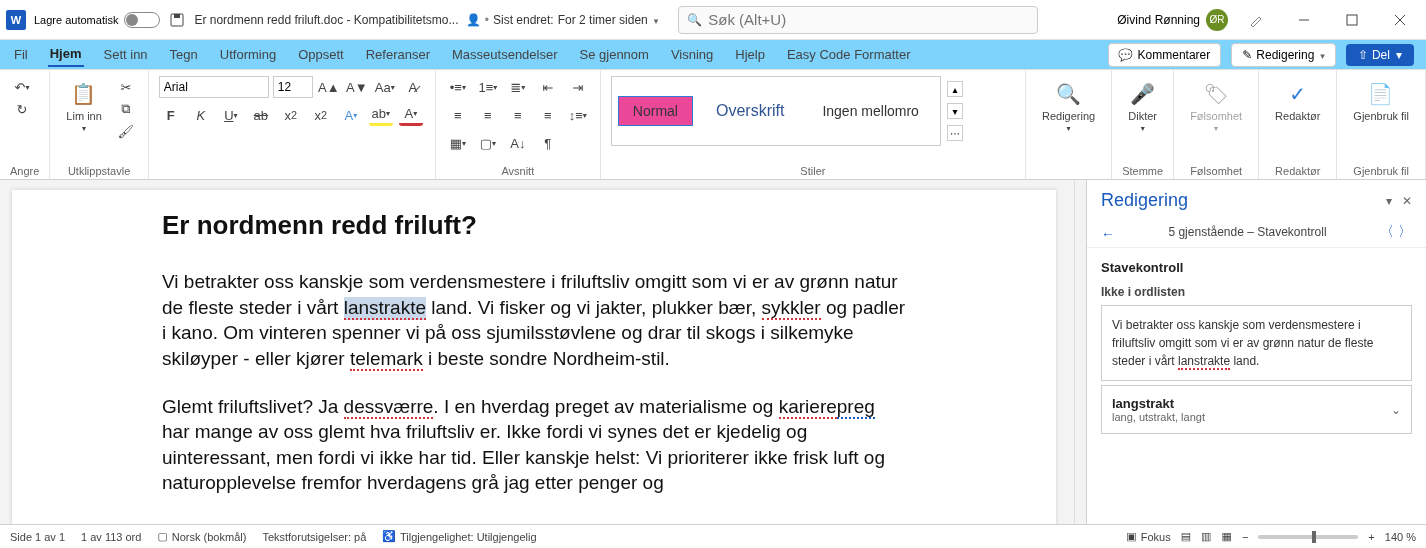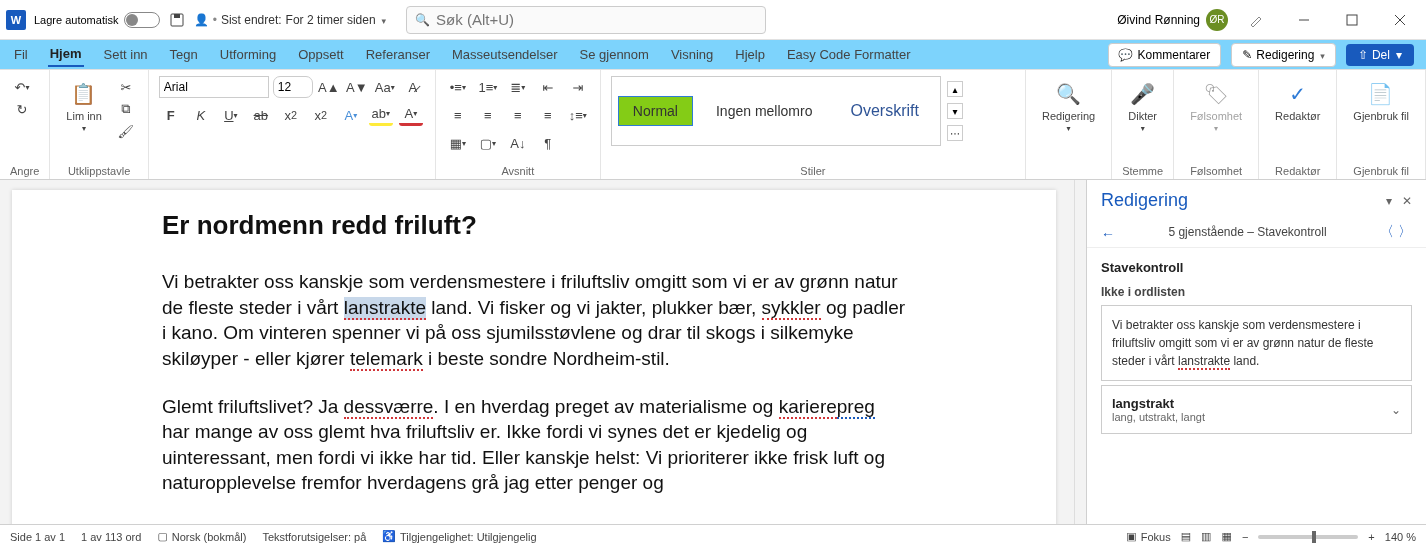--- a/index.html
+++ b/index.html
@@ -27,24 +27,24 @@
 .ribbon { height: 110px; background: #fff; display: flex; border-bottom: 1px solid #d0d0d0; }
 .group { border-right: 1px solid #e5e5e5; padding: 6px 10px 2px; display: flex; flex-direction: column; justify-content: space-between; }
 .group-row { display: flex; gap: 6px; align-items: center; }
 .group-label { font-size: 11px; color: #666; text-align: center; margin-top: 2px; position: relative; }
 .rb-btn { width: 24px; height: 22px; display: flex; align-items: center; justify-content: center; border-radius: 3px; color: #444; cursor: pointer; font-size: 13px; }
 .big-btn { display: flex; flex-direction: column; align-items: center; gap: 2px; padding: 4px 6px; cursor: pointer; font-size: 11px; color: #444; }
 .big-btn .ico { width: 28px; height: 28px; display: flex; align-items: center; justify-content: center; font-size: 20px; }
 .fontbox { display: flex; align-items: flex-end; gap: 4px; }
 .fontbox select, .fontbox input { border: 1px solid #ccc; height: 22px; font-size: 12px; padding: 0 4px; }
 .fontname { width: 110px; }
-.fontsize { width: 40px; border-radius: 7px; }
+.fontsize { width: 40px; }
 .styles-gallery { display: flex; gap: 8px; border: 1px solid #ccc; padding: 6px; height: 70px; align-items: center; }
 .style-item { border: 1px solid transparent; padding: 6px 14px; text-align: center; cursor: pointer; }
-.style-item.sel { border: 1px solid #2e7bd6; background: #84cc16; }
+.style-item.sel { border: 1px solid #2e7bd6; background: #ec4899; }
 .style-item .prev { font-size: 14px; color: #333; }
 .style-item.head .prev { color: #2f5496; font-size: 16px; }
 .gallery-arrows { display: flex; flex-direction: column; justify-content: space-between; height: 60px; }
 .ga { width: 16px; height: 16px; border: 1px solid #ccc; font-size: 10px; display: flex; align-items: center; justify-content: center; cursor: pointer; }
 .workarea { flex: 1; display: flex; overflow: hidden; }
 .docwrap { flex: 1; background: #f3f3f3; position: relative; overflow: auto; }
 .page { background: #fff; margin: 10px 18px 10px 12px; padding: 20px 150px 20px 150px; min-height: 480px; box-shadow: 0 0 4px rgba(0,0,0,.15); }
 .page h1 { font-family: Arial; font-size: 26px; font-weight: 700; margin-bottom: 28px; color: #111; }
 .page p { font-family: Arial; font-size: 19px; line-height: 1.35; color: #111; margin-bottom: 22px; }
 .err { border-bottom: 2px dotted #d13438; }
@@ -84,20 +84,21 @@
   <div class="autosave">
     <span>Lagre automatisk</span>
     <div class="toggle"></div>
   </div>
   <div class="qat-icon">
     <svg width="16" height="16" viewBox="0 0 16 16">
         <rect x="2" y="2" width="12" height="12" rx="1" fill="none" stroke="#444"></rect>
         <rect x="5" y="2" width="6" height="4" fill="#444"></rect>
       </svg>
   </div>
+  <div class="doc-title">Er nordmenn redd friluft.doc  -  Kompatibilitetsmo...</div>
   <div class="last-mod">
     <span style="color:#888">👤 •</span>
     <span>Sist endret:</span>
     <span>For 2 timer siden</span>
     <span class="chev"></span>
   </div>
   <div class="searchbox">
     <span>🔍</span>
     <input placeholder="Søk (Alt+U)" style="">
   </div>
@@ -245,25 +246,25 @@
     </div>
     <div class="group-label">Avsnitt</div>
   </div>
 
   <div class="group" style="flex:1">
     <div class="styles-group-content">
       <div class="styles-gallery">
         <div class="style-item sel">
           <div class="prev">Normal</div>
         </div>
+        <div class="style-item head">
+          <div class="prev">Overskrift</div>
+        </div>
         <div class="style-item">
           <div class="prev">Ingen mellomro</div>
-        </div>
-        <div class="style-item head">
-          <div class="prev">Overskrift</div>
         </div>
       </div>
       <div class="gallery-arrows">
         <div class="ga">▴</div>
         <div class="ga">▾</div>
         <div class="ga">⋯</div>
       </div>
     </div>
     <div class="group-label">Stiler</div>
   </div>

